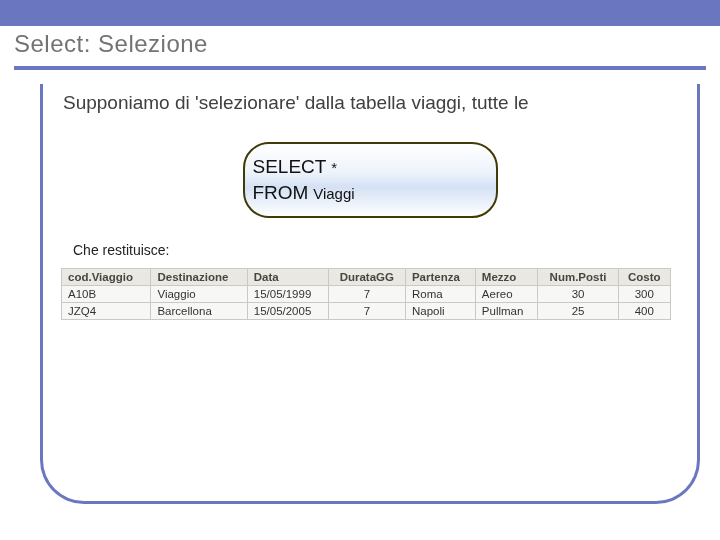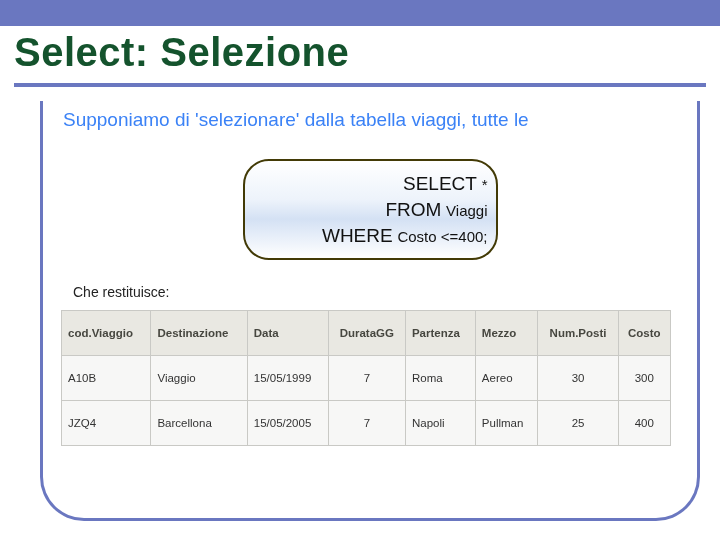--- a/index.html
+++ b/index.html
@@ -8,21 +8,21 @@
     font-family: Arial, Helvetica, sans-serif;
     background: #fff; overflow: hidden;
   }
   .top-band {
     width: 100%; height: 26px; background: #6a77c0;
   }
   .title-area {
     padding: 4px 14px 8px 14px;
   }
   .page-title {
-    font-size: 40px; color: #14532d; font-weight: 700;
+    font-size: 24px; color: #737373; font-weight: 400;
     letter-spacing: 0.5px;
   }
   .divider {
     margin: 0 14px 0 14px;
     height: 4px; background: #6a77c0;
   }
   .content-frame {
     margin: 14px 20px 0 40px;
     border: 3px solid #6a77c0;
     border-radius: 44px;
@@ -36,49 +36,49 @@
     min-height: 420px;
     border-top-right-radius: 0;
   }
   
   .content-frame {
     border: 3px solid #6a77c0;
     border-top: none;
     border-radius: 0 0 44px 44px;
   }
   .body-text {
-    font-size: 19px; color: #3b82f6;
+    font-size: 19px; color: #404040;
     padding: 6px 4px 0 2px;
     line-height: 1.35;
   }
   .sql-box {
     width: 255px;
     margin: 26px auto 18px auto;
     border: 2.5px solid #423a06;
     border-radius: 26px;
-    text-align: right;
+    text-align: left;
     padding: 10px 8px 10px 8px;
     background: linear-gradient(to bottom, #ffffff 0%, #edf3fb 40%, #d4e1f4 60%, #ffffff 100%);
   }
   .sql-line { font-size: 17px; color: #111; line-height: 1.35; }
   .sql-kw { font-size: 19px; }
   .sql-arg { font-size: 15px; }
   .returns-label {
     font-size: 14px; color: #222; padding: 6px 0 10px 12px;
   }
   table.result {
     border-collapse: collapse;
     width: 100%;
     font-size: 11.5px;
     color: #333;
     background: #f7f7f6;
   }
   table.result th, table.result td {
     border: 1px solid #c9c9c5;
-    padding: 16px 6px;
+    padding: 2px 6px;
     text-align: left;
     font-weight: 400;
     white-space: nowrap;
   }
   table.result th {
     background: #e9e8e2;
     font-weight: 700;
     color: #474740;
   }
   table.result td.num, table.result th.num { text-align: center; }
@@ -102,24 +102,20 @@
   </div>
 
   <div class="sql-box">
     <div class="sql-line">
       <span class="sql-kw">SELECT</span>
       <span class="sql-arg">*</span>
     </div>
     <div class="sql-line">
       <span class="sql-kw">FROM</span>
       <span class="sql-arg">Viaggi</span>
-    </div>
-    <div class="sql-line">
-      <span class="sql-kw">WHERE</span>
-      <span class="sql-arg">Costo &lt;=400;</span>
     </div>
   </div>
 
   <div class="returns-label">Che restituisce:</div>
 
   <div class="table-wrap">
     <table class="result">
       <thead>
         <tr>
           <th>cod.Viaggio</th>

